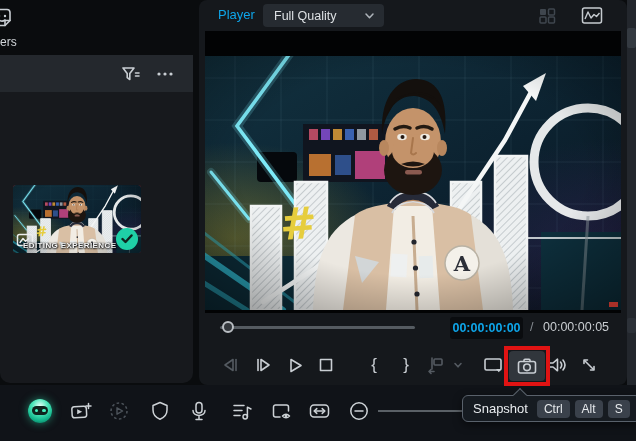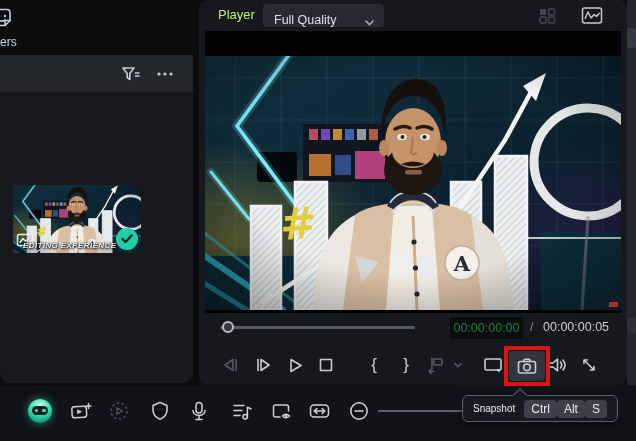--- a/index.html
+++ b/index.html
@@ -15,49 +15,49 @@
   .tab-stickers { left:-12px; }
   .tab-templates { left:40px; }
 
   
   .left-panel { position:absolute; left:0; top:55px; width:193px; height:328px;
     background:#17191d; border-radius:0 0 10px 10px; }
   .panel-toolbar { position:absolute; left:0; top:0; width:100%; height:37px;
     background:#24282d; border-radius:0; display:flex; align-items:center; justify-content:flex-end; gap:14px; padding-right:18px; }
   .tool-btn { cursor:pointer; display:flex; align-items:center; }
   .media-card { position:absolute; left:13px; top:130px; width:128px; cursor:pointer; }
-  .thumb { position:relative; width:128px; height:68px; border-radius:3px; overflow:hidden; background:#b91c1c;font-style:italic; }
+  .thumb { position:relative; width:128px; height:68px; border-radius:3px; overflow:hidden; background:#b91c1c; }
   .thumb-scene, .thumb-scene svg { width:100%; height:100%; }
   .thumb-caption { position:absolute; left:10px; bottom:3px; font-size:8px; font-weight:bold;
     color:#f2f2f2; letter-spacing:.4px; text-shadow:0 1px 2px #000, 1px 0 2px #000; white-space:nowrap; }
   .thumb-type-icon { position:absolute; left:3px; bottom:6px; }
   .thumb-check { position:absolute; right:3px; bottom:3px; width:22px; height:22px; border-radius:50%;
     background:var(--accent); display:flex; align-items:center; justify-content:center; }
   .filename { position:absolute; left:0; top:72px; width:150px; font-size:12.5px; color:#c6cacd; white-space:nowrap; }
 
   
   .player-panel { position:absolute; left:199px; top:0; width:428px; height:385px;
     background:#15181c; border-radius:8px; }
-  .player-title { position:absolute; left:19px; top:7px; font-size:13px; color:#bef264; }
+  .player-title { position:absolute; left:19px; top:7px; font-size:13px; color:#0ea5e9; }
   .quality-dropdown { position:absolute; left:64px; top:4px; width:121px; height:23px; background:#262b31;
-    border-radius:4px; display:flex; align-items:flex-end; justify-content:space-between; padding:0 9px 0 11px;
+    border-radius:4px; display:flex; align-items:center; justify-content:space-between; padding:0 9px 0 11px;
     color:#dde1e4; font-size:12.5px; cursor:pointer; }
   .hdr-icon { position:absolute; top:6px; cursor:pointer; }
   .hdr-grid { left:338px; }
   .hdr-scope { left:382px; }
 
   .video-area { position:absolute; left:6px; top:31px; width:416px; height:282px; background:#020304; overflow:hidden; }
   .video-frame { position:absolute; left:0; top:25px; width:416px; height:254px; }
   .video-frame svg { width:100%; height:100%; }
 
   .seek-track { position:absolute; left:21px; top:326px; width:195px; height:3px; background:#555b61; border-radius:2px; cursor:pointer; }
   .seek-handle { position:absolute; left:2px; top:-5px; width:12px; height:12px; border-radius:50%;
     background:#34383d; border:2.5px solid #b9bec3; }
   .timecode-box { position:absolute; left:251px; top:317px; width:73px; height:22px; background:#0a0c0f;
-    border-radius:3px; color:#15803d; font-size:12.5px; display:flex; align-items:center; justify-content:center; cursor:text; }
+    border-radius:3px; color:#0ea5e9; font-size:12.5px; display:flex; align-items:center; justify-content:center; cursor:text;font-weight:bold; }
   .time-sep { position:absolute; left:331px; top:320px; font-size:12.5px; color:#878d93; }
   .duration { position:absolute; left:344px; top:320px; font-size:12.5px; color:#c9cdd1; }
 
   .tbtn { position:absolute; top:350px; width:28px; height:30px; display:flex; align-items:center; justify-content:center; cursor:pointer; }
   .tbtn.dim { cursor:default; }
   .brace { font-size:17px; color:#c9ced3; }
   .red-box { position:absolute; left:305px; top:346px; width:46px; height:40px;
     border:4px solid var(--red); display:flex; align-items:center; justify-content:center; z-index:5; }
   .cam-btn { width:36px; height:30px; background:#31363c; border-radius:4px;
     display:flex; align-items:center; justify-content:center; cursor:pointer; }
@@ -77,22 +77,22 @@
     background:#0e241d; display:flex; align-items:center; justify-content:center; gap:4px; }
   .ai-eye { width:3.5px; height:3.5px; border-radius:50%; background:#45f0bf; }
   .zoom-slider { position:absolute; left:378px; top:25px; width:84px; height:2px; background:#5a6066; cursor:pointer; }
 
   
   .tooltip { position:absolute; left:462px; top:395px; height:27px; background:#161b21;
     border:1px solid #59616b; border-radius:6px; display:flex; align-items:center; gap:9px;
     padding:0 10px; z-index:20; box-shadow:0 3px 8px rgba(0,0,0,.5); }
   .tt-arrow { position:absolute; left:52px; top:-6px; width:10px; height:10px; background:#161b21;
     border-left:1px solid #59616b; border-top:1px solid #59616b; transform:rotate(45deg); }
-  .tt-label { font-size:10px; color:#e9ecef; white-space:nowrap; }
-  .tt-keys { display:flex; }
+  .tt-label { font-size:13px; color:#e9ecef; white-space:nowrap; }
+  .tt-keys { display:flex; gap:5px; }
   .keycap { background:#3a414b; border-radius:4px; padding:2px 7px; font-size:12px; color:#e7eaed; }
 
   .st { stroke:#c9ced3; stroke-width:1.6; fill:none; stroke-linecap:round; stroke-linejoin:round; }
   .st-dim { stroke:#545a61; stroke-width:1.6; fill:none; stroke-linecap:round; stroke-linejoin:round; }
   .st-b { stroke:#cdd2d6; stroke-width:1.5; fill:none; stroke-linecap:round; stroke-linejoin:round; }
 </style>
 </head>
 <body>
 
 <div class="app">

